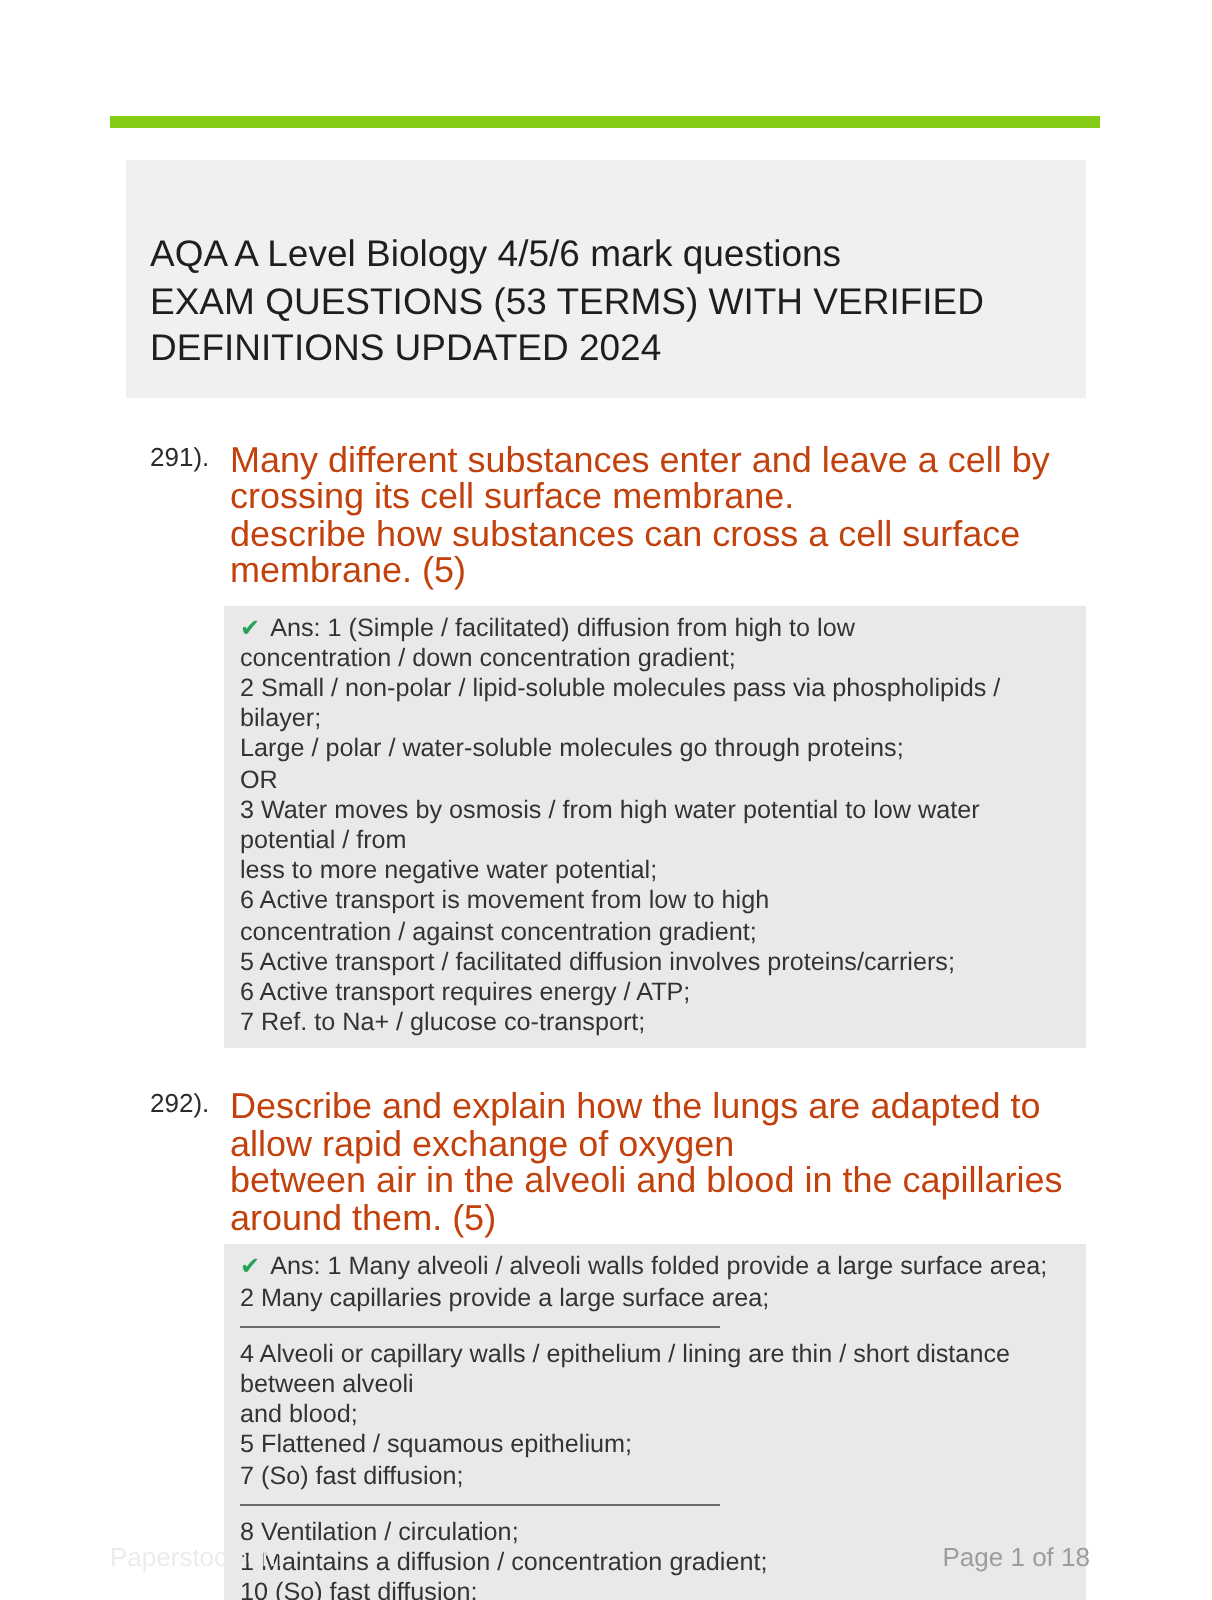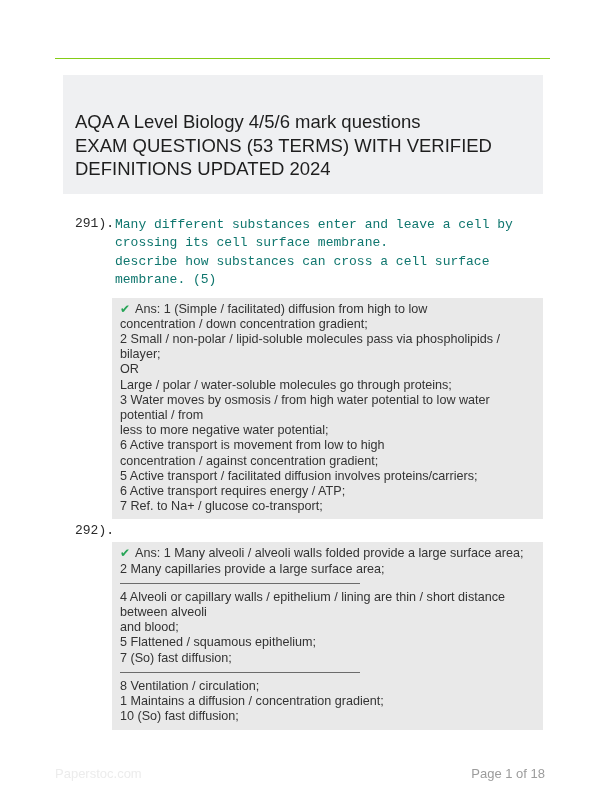--- a/index.html
+++ b/index.html
@@ -8,50 +8,49 @@
     width: 606px; height: 800px;
     background: #ffffff;
     font-family: "Liberation Sans", "DejaVu Sans", sans-serif;
     overflow: hidden;
   }
   .page {
     position: absolute;
     left: 55px; top: 58px;
     width: 495px; height: 574px;
     background: #ffffff;
-    border-top: 1px solid #84cc16;
+    border-top: 6px solid #84cc16;
   }
   .title-box {
     margin: 16px 7px 0 8px;
     background: #eff0f2;
     padding: 12px 12px 13px 12px;
     font-size: 18.5px;
     line-height: 23.4px;
     color: #1e1e1e;
     white-space: pre-line;
   }
   .question {
     display: flex;
     margin-top: 22px;
-    font-family: Liberation Mono, monospace;
   }
   .q-num {
     flex: none;
     width: 58px;
     padding-left: 20px;
     font-size: 13px;
     color: #2b2b2b;
   }
   .q-text {
     flex: 1;
     margin-left: 2px;
     padding-right: 7px;
-    font-size: 13px;
+    font-size: 18px;
     line-height: 18.5px;
-    color: #0f766e;
+    color: #c2410c;
     white-space: pre-line;
   }
   .answer-box {
     margin: 8px 7px 0 57px;
     background: #e9e9e9;
     padding: 4px 10px 5px 8px;
     font-size: 12.6px;
     line-height: 15.2px;
     color: #333333;
   }
@@ -61,21 +60,21 @@
     font-size: 12px;
     font-weight: bold;
     margin-right: 5px;
   }
   .ans-rule {
     width: 240px;
     height: 0;
     border-top: 1px solid #6b6b6b;
     margin: 6px 0;
   }
-  .q292 { margin-top: 4px; }
+  .q292 { margin-top: 20px; }
   .box2 { margin-top: 4px; }
   .footer {
     position: absolute;
     left: 0; right: 0; top: 707px;
     display: flex;
     justify-content: space-between;
     align-items: center;
     font-size: 13px;
   }
   .watermark { color: #ececec; }
@@ -95,33 +94,35 @@
   <div class="question">
     <div class="q-num">291).</div>
     <div class="q-text">Many different substances enter and leave a cell by crossing its cell surface membrane.
 describe how substances can cross a cell surface membrane. (5)</div>
   </div>
 
   <div class="answer-box">
       <div class="ans-line"><span class="check">✔</span>Ans: 1 (Simple / facilitated) diffusion from high to low</div>
       <div class="ans-line">concentration / down concentration gradient;</div>
       <div class="ans-line">2 Small / non-polar / lipid-soluble molecules pass via phospholipids / bilayer;</div>
+      <div class="ans-line">Large / polar / water-soluble molecules go through proteins;</div>
       <div class="ans-line">OR</div>
-      <div class="ans-line">Large / polar / water-soluble molecules go through proteins;</div>
       <div class="ans-line">3 Water moves by osmosis / from high water potential to low water potential / from</div>
       <div class="ans-line">less to more negative water potential;</div>
       <div class="ans-line">6 Active transport is movement from low to high</div>
       <div class="ans-line">concentration / against concentration gradient;</div>
       <div class="ans-line">5 Active transport / facilitated diffusion involves proteins/carriers;</div>
       <div class="ans-line">6 Active transport requires energy / ATP;</div>
       <div class="ans-line">7 Ref. to Na+ / glucose co-transport;</div>
     </div>
 
   <div class="question q292">
     <div class="q-num">292).</div>
+    <div class="q-text">Describe and explain how the lungs are adapted to allow rapid exchange of oxygen
+between air in the alveoli and blood in the capillaries around them. (5)</div>
   </div>
 
   <div class="answer-box box2">
       <div class="ans-line"><span class="check">✔</span>Ans: 1 Many alveoli / alveoli walls folded provide a large surface area;</div>
       <div class="ans-line">2 Many capillaries provide a large surface area;</div>
       <div class="ans-rule"></div>
       <div class="ans-line">4 Alveoli or capillary walls / epithelium / lining are thin / short distance between alveoli</div>
       <div class="ans-line">and blood;</div>
       <div class="ans-line">5 Flattened / squamous epithelium;</div>
       <div class="ans-line">7 (So) fast diffusion;</div>

